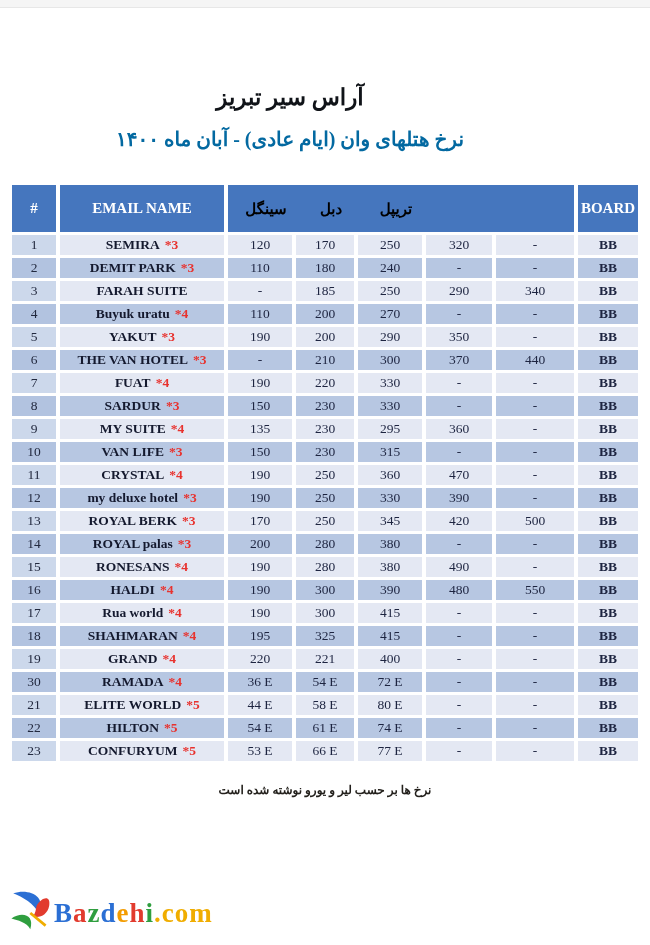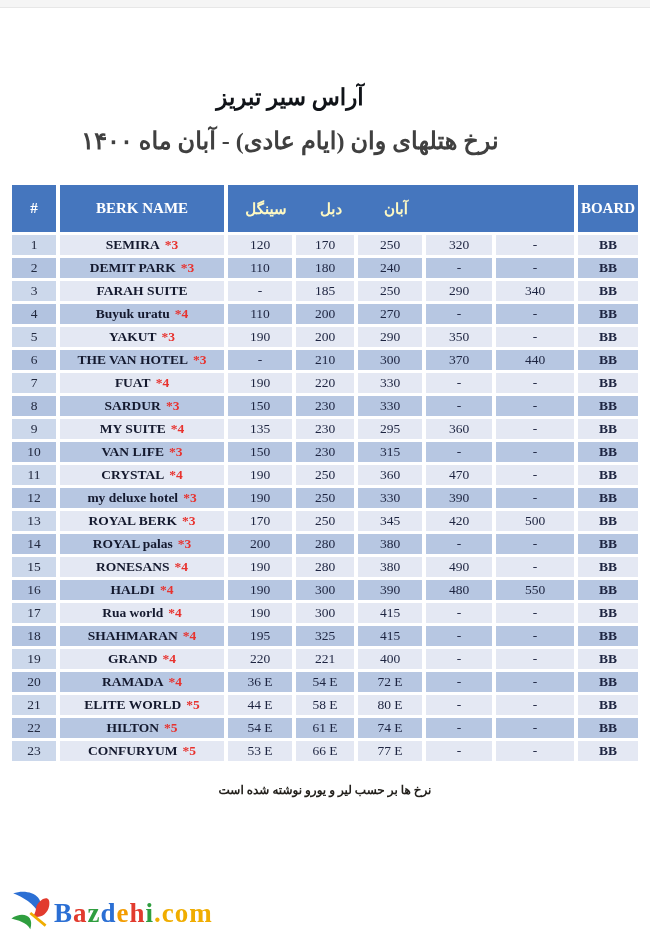--- a/index.html
+++ b/index.html
@@ -6,34 +6,34 @@
   .page {
     position:relative; width:650px; height:945px; background:#ffffff; overflow:hidden;
     font-family:Liberation Serif, serif; color:#1d2440;
   }
   .top-strip { position:absolute; left:0; top:0; width:650px; height:7px;
     background:#f5f5f5; border-bottom:1px solid #e7e7e7; }
 
   
   .titles { position:absolute; left:30px; top:84px; width:520px; text-align:center; }
   .titles h1 { margin:0; font-size:23px; font-weight:bold; color:#101318; }
-  .titles h2 { margin:16px 0 0 0; font-size:24px; font-weight:bold; color:#404040; }
+  .titles h2 { margin:16px 0 0 0; font-size:20px; font-weight:bold; color:#0369a1; }
   .logo { position:absolute; left:526px; top:78px; width:88px; height:96px; }
 
   
   .table { position:absolute; left:12px; top:185px; width:626px; }
   .thead {
     display:grid; grid-template-columns:44px 164px 346px 60px; column-gap:4px;
     height:47px; margin-bottom:3px;
   }
   .hcell { background:#4576be; color:#ffffff; font-weight:bold; font-size:15px;
     display:flex; align-items:center; justify-content:center; }
   .hprices { background:#4576be; display:grid;
     grid-template-columns:64px 58px 64px 66px 78px; column-gap:4px; }
-  .hprices .hsub { color:#fef9c3; font-weight:bold; font-size:15px;
+  .hprices .hsub { color:#000000; font-weight:bold; font-size:15px;
     display:flex; align-items:center; justify-content:center; background:transparent;padding-left:12px; }
   .hcell.board { font-size:15px; }
 
   .trow { display:grid; grid-template-columns:44px 164px 64px 58px 64px 66px 78px 60px;
     column-gap:4px; height:20px; margin-bottom:3px; }
   .cell { display:flex; align-items:center; justify-content:center;
     font-size:13.5px; font-weight:500; color:#1d2440; white-space:nowrap; }
   .trow:nth-child(odd) .cell { background:#e4e8f3; }
   .trow:nth-child(even) .cell { background:#b7c7e2; }
   .trow:nth-child(odd) .cell.num { background:#ccd8eb; }
@@ -68,25 +68,25 @@
 
   <div class="titles">
     <h1 dir="rtl">آراس سیر تبریز</h1>
     <h2 dir="rtl">نرخ هتلهای وان (ایام عادی) - آبان ماه ۱۴۰۰</h2>
   </div>
 
 
   <div class="table">
     <div class="thead">
       <div class="hcell">#</div>
-      <div class="hcell">BERK NAME</div>
+      <div class="hcell">EMAIL NAME</div>
       <div class="hprices">
         <div class="hsub">سینگل</div>
         <div class="hsub">دبل</div>
-        <div class="hsub">آبان</div>
+        <div class="hsub">تریپل</div>
       </div>
       <div class="hcell board">BOARD</div>
     </div>
     <div class="tbody" id="tbody">
     <div class="trow">
       <div class="cell num">1</div>
       <div class="cell name">
         <span>SEMIRA</span>
         <span class="stars">*3</span>
       </div>
@@ -344,21 +344,21 @@
       </div>
       <div class="cell">220</div>
       <div class="cell">221</div>
       <div class="cell">400</div>
       <div class="cell">-</div>
       <div class="cell">-</div>
       <div class="cell board">BB</div>
     </div>
 
     <div class="trow">
-      <div class="cell num">20</div>
+      <div class="cell num">30</div>
       <div class="cell name">
         <span>RAMADA</span>
         <span class="stars">*4</span>
       </div>
       <div class="cell">36 E</div>
       <div class="cell">54 E</div>
       <div class="cell">72 E</div>
       <div class="cell">-</div>
       <div class="cell">-</div>
       <div class="cell board">BB</div>

